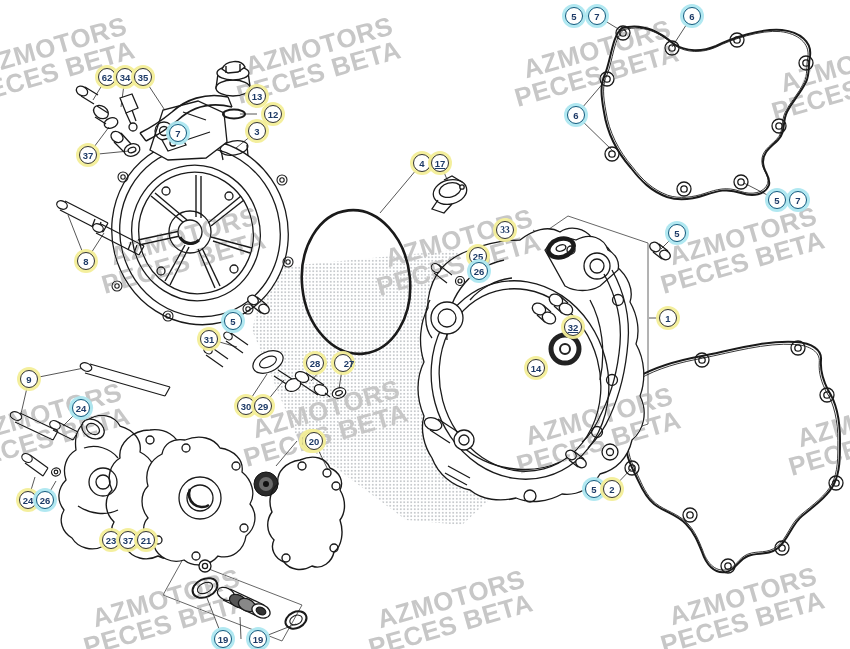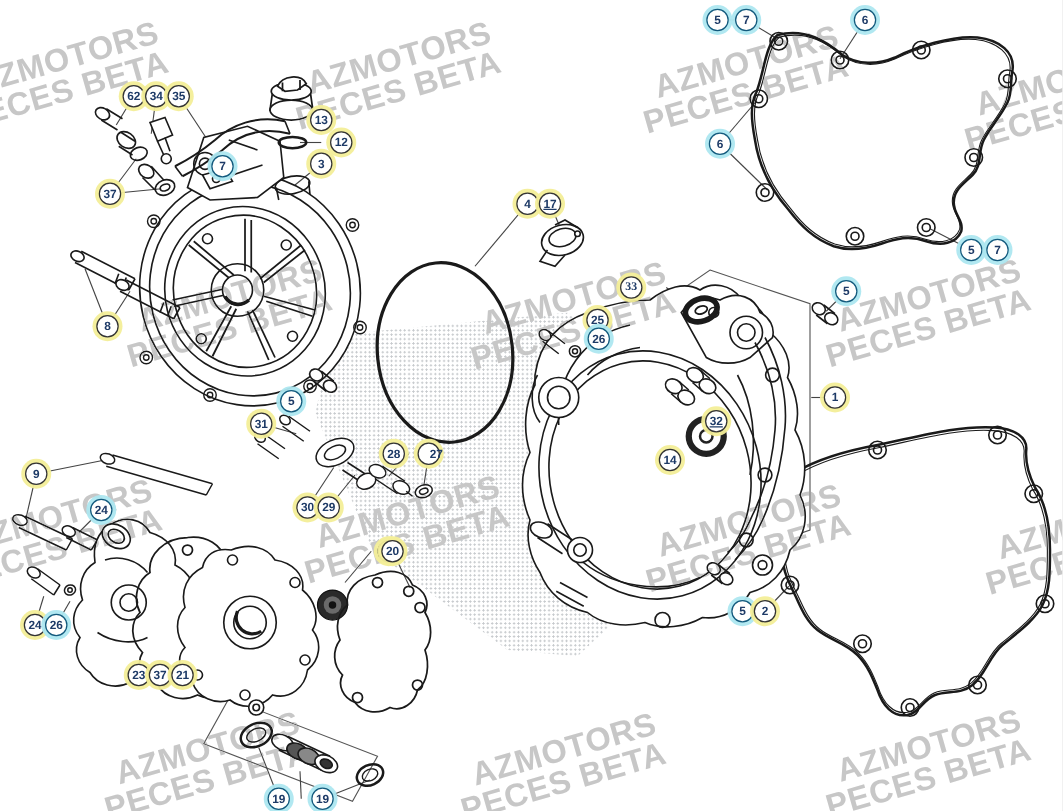--- a/index.html
+++ b/index.html
@@ -498,21 +498,21 @@
       <div class="callout cyan" style="left: 588px; top: 7px;">7</div>
       <div class="callout cyan" style="left: 683px; top: 7px;">6</div>
       <div class="callout cyan" style="left: 567px; top: 106px;">6</div>
       <div class="callout cyan" style="left: 768px; top: 191px;">5</div>
       <div class="callout cyan" style="left: 789px; top: 191px;">7</div>
       <div class="callout yellow" style="left: 496px; top: 221px; font-family: Liberation Serif, serif;">33</div>
       <div class="callout cyan" style="left: 668px; top: 224px;">5</div>
       <div class="callout yellow" style="left: 469px; top: 247px;">25</div>
       <div class="callout cyan" style="left: 470px; top: 262px;">26</div>
       <div class="callout yellow" style="left: 659px; top: 309px;">1</div>
-      <div class="callout yellow" style="left: 564px; top: 328px; text-decoration: underline;">32</div>
+      <div class="callout yellow" style="left: 564px; top: 318px; text-decoration: underline;">32</div>
       <div class="callout yellow" style="left: 527px; top: 359px;">14</div>
       <div class="callout yellow" style="left: 200px; top: 330px;">31</div>
       <div class="callout yellow" style="left: 20px; top: 370px;">9</div>
       <div class="callout yellow" style="left: 237px; top: 397px;">30</div>
       <div class="callout yellow" style="left: 254px; top: 397px;">29</div>
       <div class="callout yellow" style="left: 306px; top: 354px;">28</div>
       <div class="callout yellow" style="left: 334px; top: 354px; padding-left: 12px;">27</div>
       <div class="callout cyan" style="left: 72px; top: 399px;">24</div>
       <div class="callout yellow" style="left: 19px; top: 491px;">24</div>
       <div class="callout cyan" style="left: 36px; top: 491px;">26</div>

